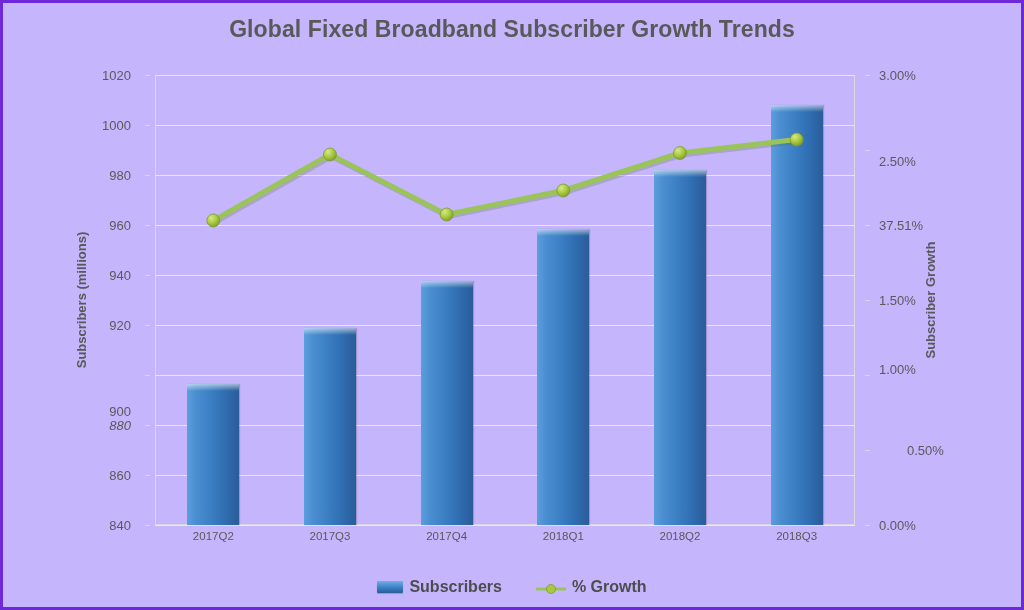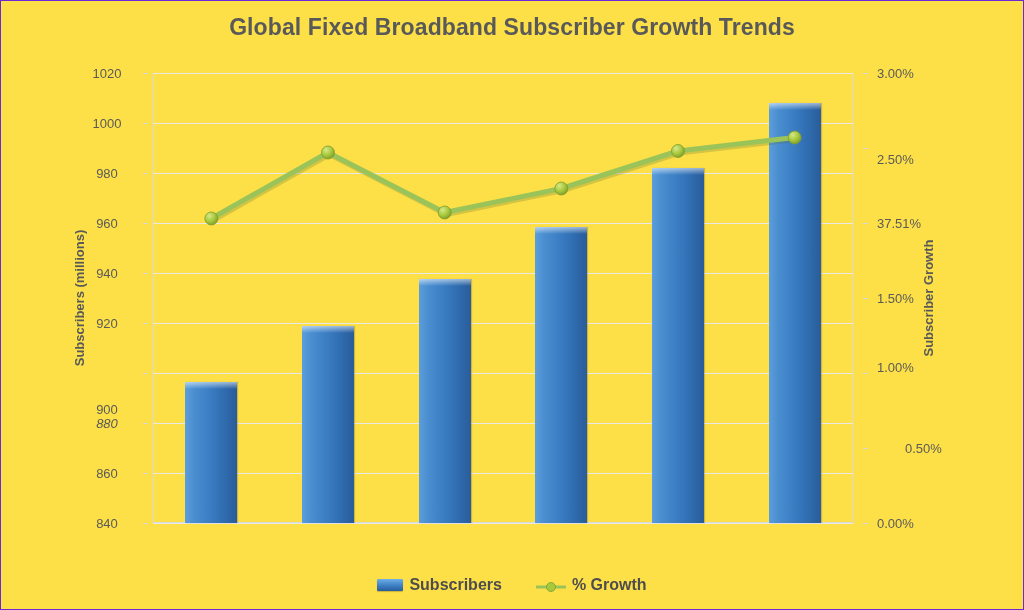--- a/index.html
+++ b/index.html
@@ -10,22 +10,22 @@
   body {
     width: 1024px;
     height: 610px;
     font-family: "Liberation Sans", sans-serif;
     overflow: hidden;
     position: relative;
   }
   #chart-root {
     position: absolute;
     inset: 0;
-    background: #fde047;
-    border: 1px solid #6d28d9;
+    background: #c4b5fd;
+    border: 3px solid #6d28d9;
     box-sizing: border-box;
   }
   #chart-title {
     position: absolute;
     left: 0;
     right: 0;
     top: 13px;
     text-align: center;
     font-size: 23px;
     font-weight: bold;
@@ -67,23 +67,23 @@
     position: absolute;
     left: 0;
     right: 0;
     bottom: 0;
     height: 1px;
     background: #d9d9d9;
   }
   
   .tick-left {
     position: absolute;
-    right: 8px;
+    right: 16px;
     width: 60px;
-    text-align: center;
+    text-align: right;
     font-size: 13px;
     color: #5a5a5a;
     transform: translateY(-50%);
   }
   .tick-right {
     position: absolute;
     left: 0;
     width: 60px;
     text-align: left;
     font-size: 13px;
@@ -299,20 +299,28 @@
         </defs>
         <circle cx="58.333333333333336" cy="145.5" r="6.5" fill="url(#mg)" stroke="#7d9c2e" stroke-width="0.8"></circle>
         <circle cx="175" cy="79.5" r="6.5" fill="url(#mg)" stroke="#7d9c2e" stroke-width="0.8"></circle>
         <circle cx="291.6666666666667" cy="139.5" r="6.5" fill="url(#mg)" stroke="#7d9c2e" stroke-width="0.8"></circle>
         <circle cx="408.33333333333337" cy="115.5" r="6.5" fill="url(#mg)" stroke="#7d9c2e" stroke-width="0.8"></circle>
         <circle cx="525" cy="78" r="6.5" fill="url(#mg)" stroke="#7d9c2e" stroke-width="0.8"></circle>
         <circle cx="641.6666666666667" cy="64.50000000000006" r="6.5" fill="url(#mg)" stroke="#7d9c2e" stroke-width="0.8"></circle>
       </svg>
   </div>
 
+  <div id="cat-labels">
+      <div class="cat-label" style="left: 58.3333px;">2017Q2</div>
+      <div class="cat-label" style="left: 175px;">2017Q3</div>
+      <div class="cat-label" style="left: 291.667px;">2017Q4</div>
+      <div class="cat-label" style="left: 408.333px;">2018Q1</div>
+      <div class="cat-label" style="left: 525px;">2018Q2</div>
+      <div class="cat-label" style="left: 641.667px;">2018Q3</div>
+    </div>
 
   <div id="y-left-title">Subscribers (millions)</div>
   <div id="y-right-title">Subscriber Growth</div>
 
   <div id="legend">
     <div class="legend-item">
       <span class="legend-swatch-bar"></span>
       <span>Subscribers</span>
     </div>
     <div class="legend-item">

